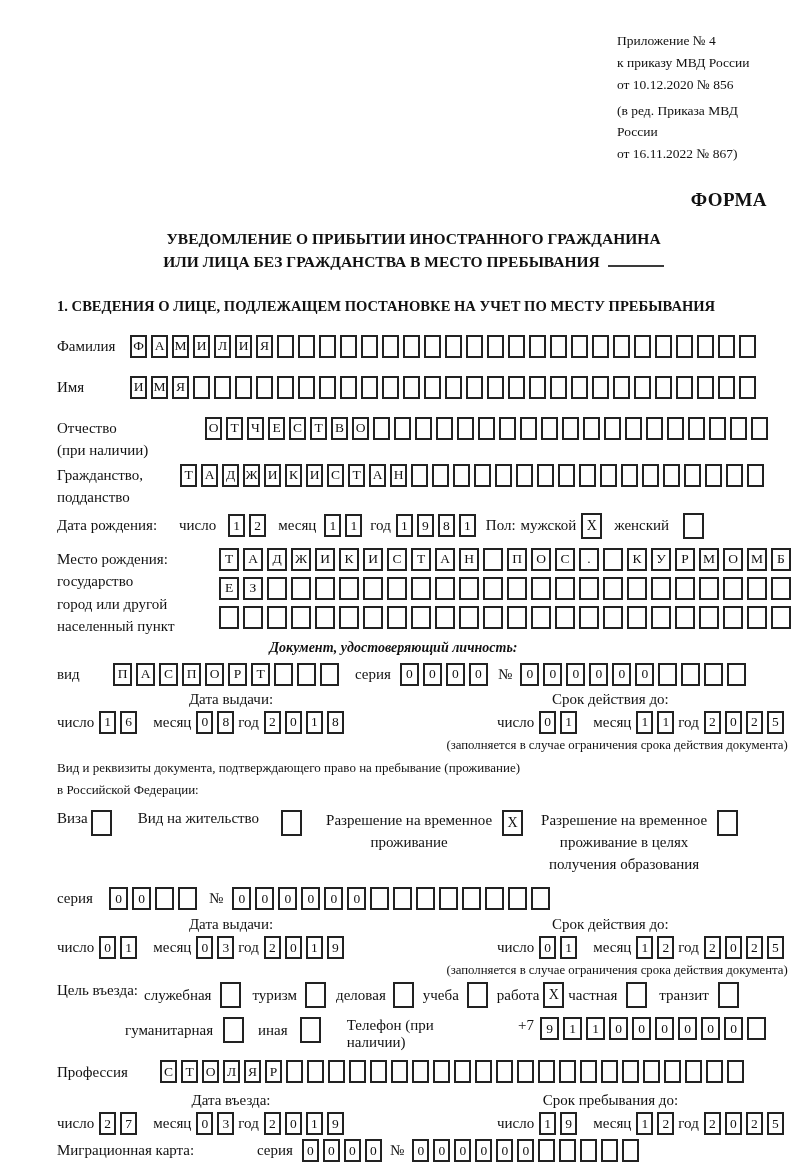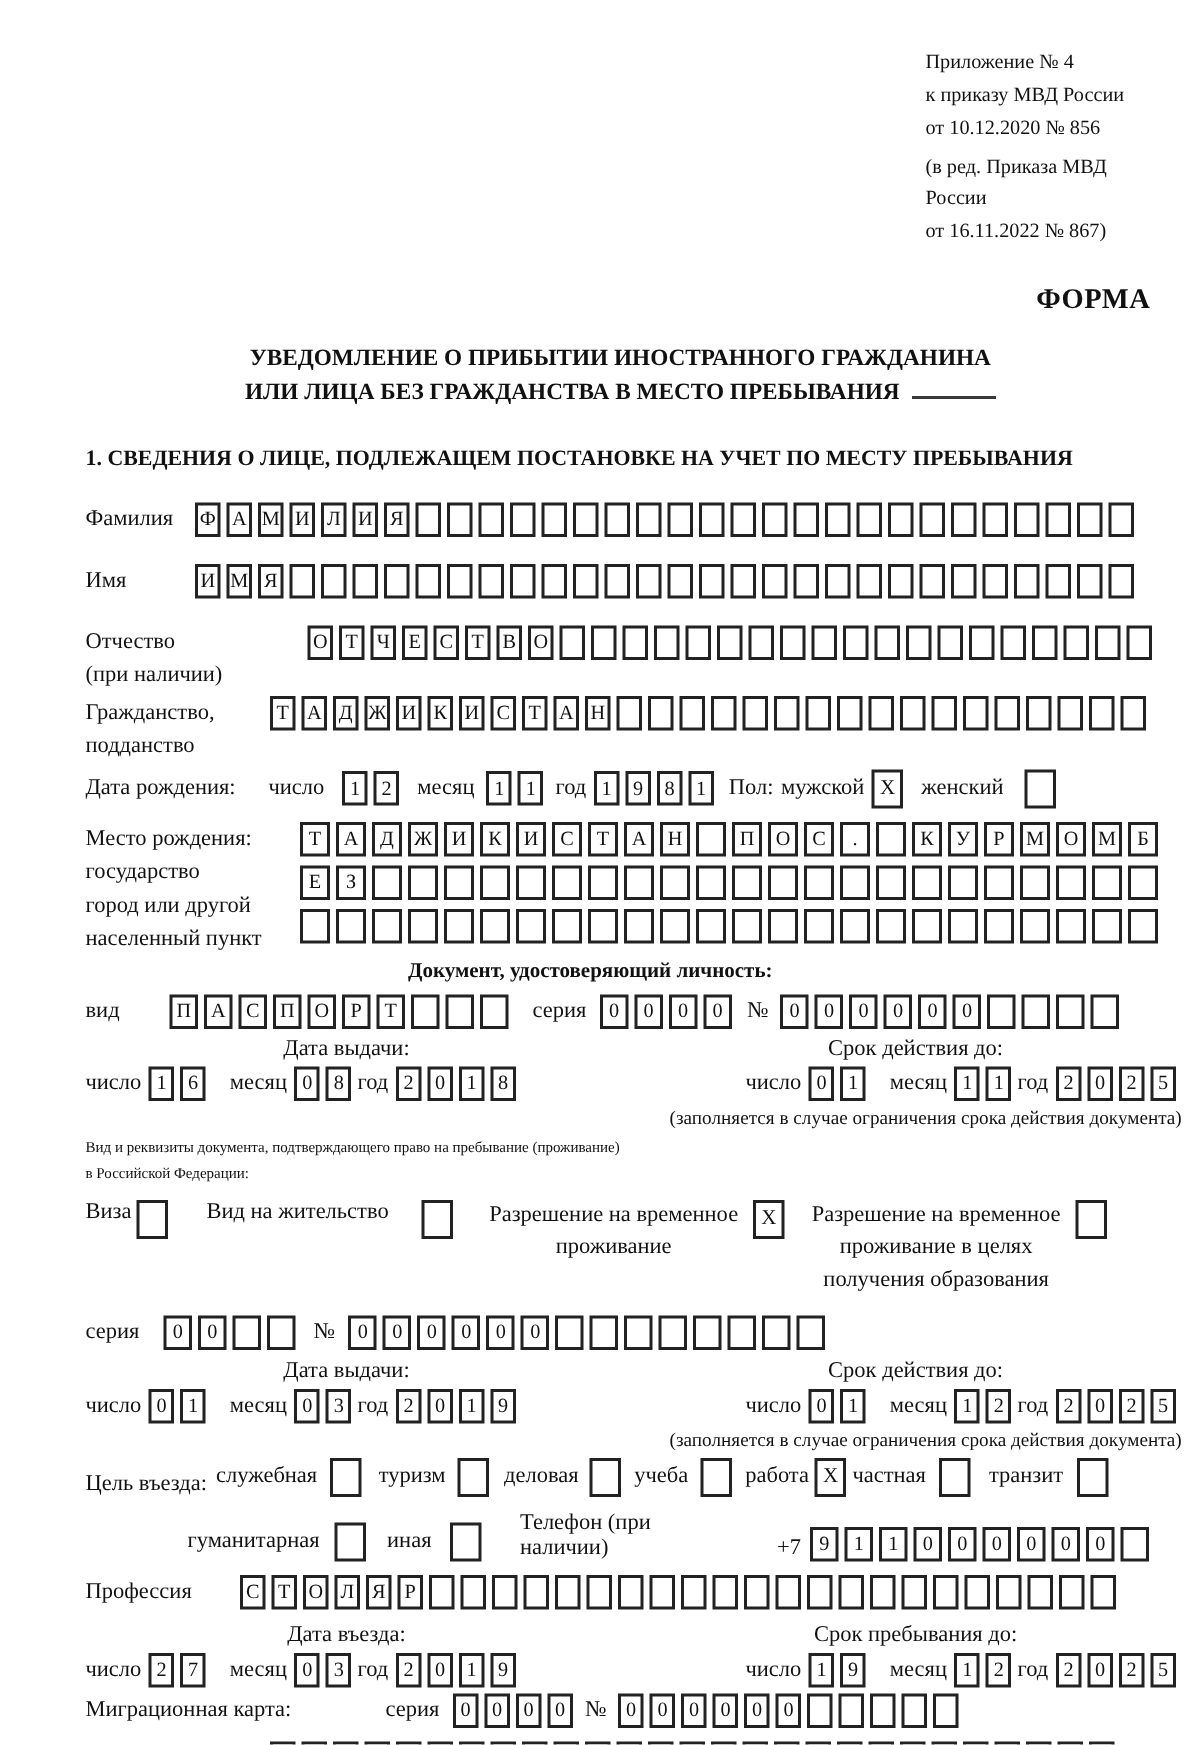--- a/index.html
+++ b/index.html
@@ -48,30 +48,30 @@
   .dates { display: flex; margin-bottom: 4px; gap: 28px; }
   .dcol-left { width: 348px; flex-shrink: 0; }
   .dcol-right { flex: 1; }
   .dhead { text-align: center; font-size: 15px; margin-bottom: 3px; }
   .dline { display: flex; align-items: center; }
   .dline .lbl { font-size: 15px; margin-right: 5px; white-space: nowrap; }
   .dline .grp { display:flex; }
   .dline .sp { width: 12px; }
   .dnote { font-size: 12.8px; text-align: right; margin-top: 4px; white-space: nowrap; }
 
-  .intro { font-size: 10px; line-height: 1.75; }
+  .intro { font-size: 13px; line-height: 1.75; }
 
   .res-opts { display: flex; align-items: flex-start; margin: 8px 0 12px; font-size: 15px; }
   .res-opt { display: flex; align-items: flex-start; }
   .res-opt .ctr { text-align: center; line-height: 1.45; }
 
-  .purpose { display: flex; align-items: flex-end; font-size: 15px; margin-bottom: 9px; }
+  .purpose { display: flex; align-items: flex-start; font-size: 15px; margin-bottom: 9px; }
   .purpose .pair { display:flex; align-items:center; }
 
-  .doc-heading { text-align:center; font-weight:bold; font-size: 14px; margin: 2px 40px 7px 0; }
+  .doc-heading { text-align:center; font-weight:bold; font-size: 14px; margin: 2px 40px 7px 0; font-style: italic; }
 </style>
 </head>
 <body>
 
 <div class="page">
 
   <div class="hdr-block">
     <div>Приложение № 4</div>
     <div>к приказу МВД России</div>
     <div>от 10.12.2020 № 856</div>
@@ -255,21 +255,21 @@
         <span class="cell">8</span>
         <span class="cell">1</span>
       </span>
     <span class="inl" style="margin-left:6px;">Пол:</span>
     <span class="inl" style="margin-left:5px;">мужской</span>
     <span class="chk" style="margin-left:5px;">X</span>
     <span class="inl" style="margin-left:12px;">женский</span>
     <span class="chk" style="margin-left:14px;"></span>
   </div>
 
-  <div class="frow" style="margin-bottom:2px;">
+  <div class="frow" style="margin-bottom:2px;gap:19px;">
     <div class="flabel w143">
       <div>Место рождения:</div>
       <div>государство</div>
       <div>город или другой</div>
       <div>населенный пункт</div>
     </div>
     <div class="stack wide">
       <div class="cells">
           <span class="cell">Т</span>
           <span class="cell">А</span>

